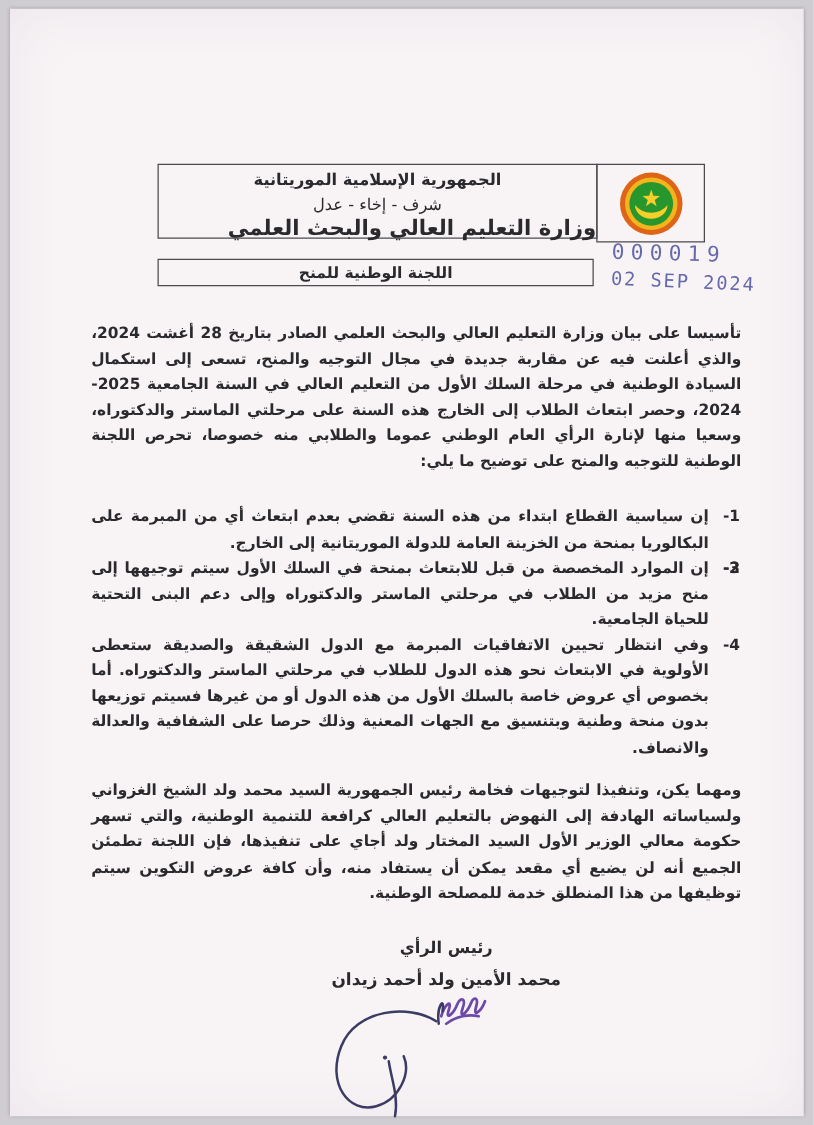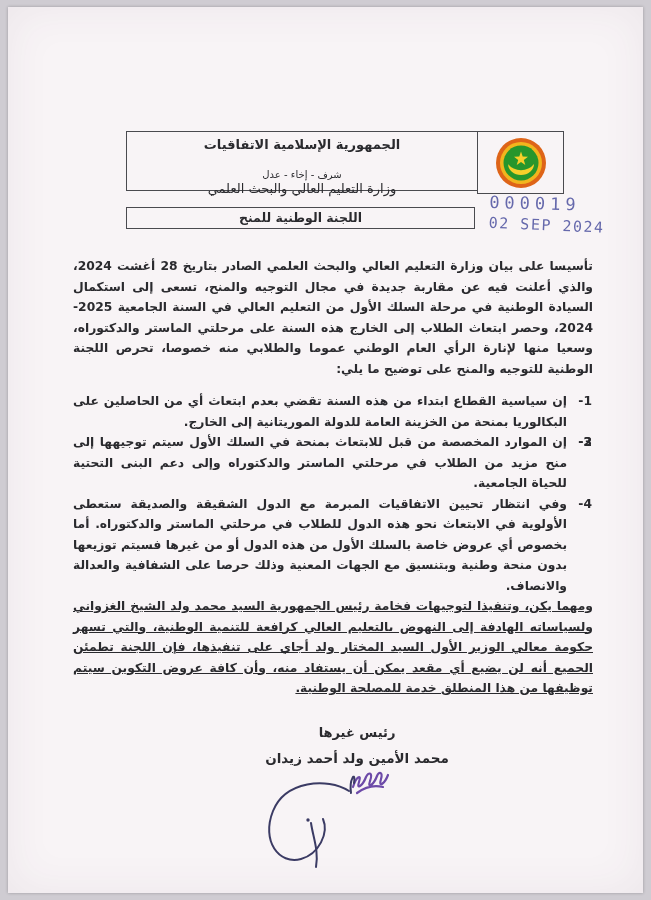--- a/index.html
+++ b/index.html
@@ -28,22 +28,22 @@
     box-shadow:inset 0 0 45px rgba(80,60,80,0.07), 0 0 3px rgba(0,0,0,0.25);
   }
   
   .ministry-box{
     position:absolute;left:118px;top:124px;width:352px;height:60px;
     border:1.3px solid var(--border);
     text-align:center;direction:rtl;
     padding-top:5px;
   }
   .republic{font-size:13px;font-weight:bold;}
-  .motto{font-size:10px;letter-spacing:0.5px;margin-top:17px;}
-  .ministry{font-size:13px;font-weight:normal;margin-top:1px;}
+  .motto{font-size:13px;letter-spacing:0.5px;margin-top:5px;}
+  .ministry{font-size:17px;font-weight:bold;margin-top:1px;text-align:right;}
   .emblem-box{
     position:absolute;left:469px;top:124px;width:87px;height:63px;
     border:1.3px solid var(--border);
     display:flex;align-items:center;justify-content:center;
   }
   .em-ring{fill:var(--emblem-ring);}
   .em-gold{fill:var(--emblem-gold);}
   .em-green{fill:var(--emblem-inner);}
   .em-crescent,.em-star{fill:#f7cf2a;}
   .committee-box{
@@ -68,44 +68,44 @@
   }
   .stamp-number{font-size:17px;letter-spacing:5px;}
   .stamp-date{font-size:15px;letter-spacing:1.5px;margin-top:3px;transform:rotate(1deg);}
   
   .content{
     position:absolute;left:65px;top:249px;width:520px;
     direction:rtl;
     font-size:12.3px;font-weight:bold;line-height:20.5px;
     text-align:justify;
   }
-  .intro{margin-bottom:12px;}
+  .intro{margin-bottom:24px;}
   .point{position:relative;padding-right:26px;}
   .point-num{position:absolute;right:1px;top:0;}
-  .closing{margin-top:0;text-decoration:underline;}
+  .closing{margin-top:14px;}
   
   .signature-block{
     margin-top:24px;
     margin-left:48px;
     text-align:center;
   }
   .sig-role{font-size:13px;font-weight:bold;}
   .sig-name{font-size:13.5px;font-weight:bold;margin-top:5px;}
   .sig-svg{display:block;margin:-4px auto 0 auto;}
   .sig-main{stroke:var(--sig-ink);stroke-width:2;fill:none;stroke-linecap:round;}
   .sig-scribble{stroke:var(--sig-scribble);stroke-width:2.2;fill:none;stroke-linecap:round;}
   .sig-dot{fill:var(--sig-ink);}
 </style>
 </head>
 <body>
 
 <div class="page">
 
   <div class="ministry-box">
-    <div class="republic">الجمهورية الإسلامية الاتفاقيات</div>
+    <div class="republic">الجمهورية الإسلامية الموريتانية</div>
     <div class="motto">شرف - إخاء - عدل</div>
     <div class="ministry">وزارة التعليم العالي والبحث العلمي</div>
   </div>
 
   <div class="emblem-box">
     <svg class="emblem" width="52" height="52" viewBox="0 0 52 52">
       <circle class="em-ring" cx="26" cy="26" r="25"></circle>
       <circle class="em-gold" cx="26" cy="26" r="21"></circle>
       <circle class="em-green" cx="26" cy="26" r="17.5"></circle>
       <path class="em-crescent" d="M13,27 A13,11 0 0 0 39,27 A16,15 0 0 1 13,27 Z"></path>
@@ -122,39 +122,39 @@
     <div class="stamp-date">02 SEP 2024</div>
   </div>
 
 
   <div class="content">
     <p class="intro">تأسيسا على بيان وزارة التعليم العالي والبحث العلمي الصادر بتاريخ 28 أغشت 2024، والذي أعلنت فيه عن مقاربة جديدة في مجال التوجيه والمنح، تسعى إلى استكمال السيادة الوطنية في مرحلة السلك الأول من التعليم العالي في السنة الجامعية 2025-2024، وحصر ابتعاث الطلاب إلى الخارج هذه السنة على مرحلتي الماستر والدكتوراه، وسعيا منها لإنارة الرأي العام الوطني عموما والطلابي منه خصوصا، تحرص اللجنة الوطنية للتوجيه والمنح على توضيح ما يلي:</p>
 
     <div class="points-list">
       <div class="point">
         <span class="point-num">1-</span>
-        <span class="point-text">إن سياسية القطاع ابتداء من هذه السنة تقضي بعدم ابتعاث أي من الحاصلين على البكالوريا بمنحة من الخزينة العامة للدولة الموريتانية إلى الخارج.</span>
+        <span class="point-text">إن سياسية القطاع ابتداء من هذه السنة تقضي بعدم ابتعاث أي من المبرمة على البكالوريا بمنحة من الخزينة العامة للدولة الموريتانية إلى الخارج.</span>
       </div>
       <div class="point">
         <span class="point-num">2-</span>
       </div>
       <div class="point">
         <span class="point-num">3-</span>
         <span class="point-text">إن الموارد المخصصة من قبل للابتعاث بمنحة في السلك الأول سيتم توجيهها إلى منح مزيد من الطلاب في مرحلتي الماستر والدكتوراه وإلى دعم البنى التحتية للحياة الجامعية.</span>
       </div>
       <div class="point">
         <span class="point-num">4-</span>
         <span class="point-text">وفي انتظار تحيين الاتفاقيات المبرمة مع الدول الشقيقة والصديقة ستعطى الأولوية في الابتعاث نحو هذه الدول للطلاب في مرحلتي الماستر والدكتوراه. أما بخصوص أي عروض خاصة بالسلك الأول من هذه الدول أو من غيرها فسيتم توزيعها بدون منحة وطنية وبتنسيق مع الجهات المعنية وذلك حرصا على الشفافية والعدالة والانصاف.</span>
       </div>
     </div>
 
     <p class="closing">ومهما يكن، وتنفيذا لتوجيهات فخامة رئيس الجمهورية السيد محمد ولد الشيخ الغزواني ولسياساته الهادفة إلى النهوض بالتعليم العالي كرافعة للتنمية الوطنية، والتي تسهر حكومة معالي الوزير الأول السيد المختار ولد أجاي على تنفيذها، فإن اللجنة تطمئن الجميع أنه لن يضيع أي مقعد يمكن أن يستفاد منه، وأن كافة عروض التكوين سيتم توظيفها من هذا المنطلق خدمة للمصلحة الوطنية.</p>
 
     <div class="signature-block">
-      <div class="sig-role">رئيس غيرها</div>
+      <div class="sig-role">رئيس الرأي</div>
       <div class="sig-name">محمد الأمين ولد أحمد زيدان</div>
       <svg class="sig-svg" width="200" height="104" viewBox="0 0 200 104">
         <path class="sig-scribble" d="M96,22 C99,12 105,8 102,17 C99,26 106,20 109,12 C112,6 116,8 113,16 C110,25 117,19 120,11 C122,6 126,7 124,14 C121,24 128,18 131,10 M100,28 C108,22 118,20 126,22"></path>
         <path class="sig-main" d="M94,28 C92,14 99,5 97,18"></path>
         <path class="sig-main" d="M92,26 C70,12 28,16 16,46 C4,76 22,100 44,94 C62,89 72,68 66,54"></path>
         <path class="sig-main" d="M54,58 C56,72 62,86 59,102"></path>
         <circle class="sig-dot" cx="51" cy="55" r="1.7"></circle>
       </svg>
     </div>
   </div>

